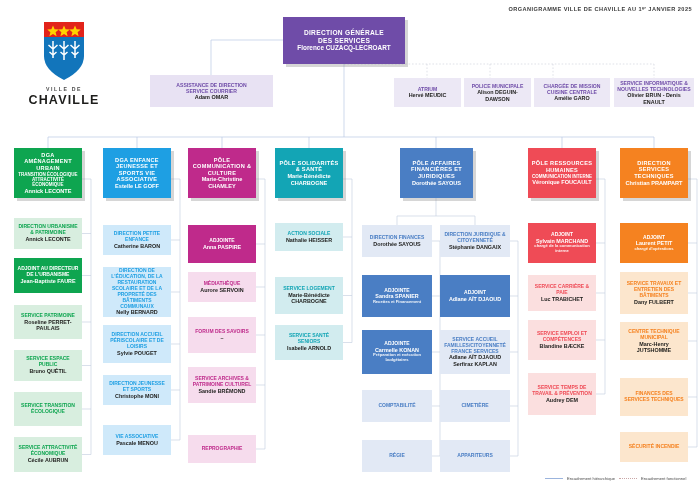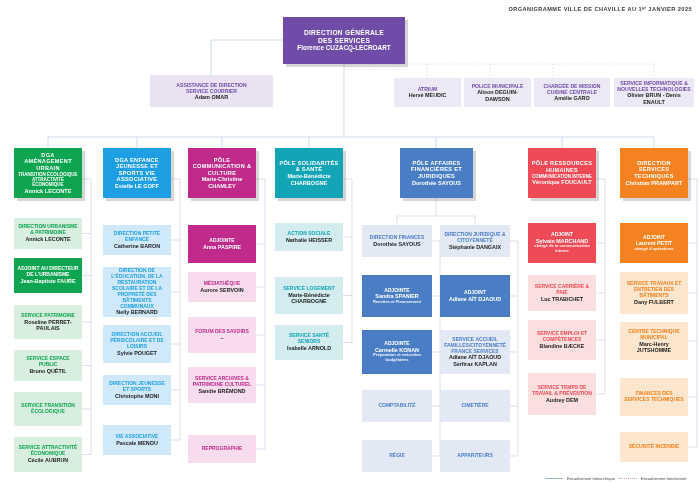--- a/index.html
+++ b/index.html
@@ -161,20 +161,38 @@
         <path d="M688 243 L697 243"></path>
         <path d="M688 293 L697 293"></path>
         <path d="M688 341 L697 341"></path>
         <path d="M688 397 L697 397"></path>
         <path d="M688 447 L697 447"></path>
       </g>
   </svg>
 
   <div class="hdr">ORGANIGRAMME VILLE DE CHAVILLE AU 1ᵉʳ JANVIER 2025</div>
 
+  <div class="logo">
+    <svg width="72" height="66" viewBox="0 0 72 66">
+      <path d="M16 4 H56 V38 Q56 52 36 62 Q16 52 16 38 Z" fill="#1275bb"></path>
+      <path d="M16 4 H56 V19 H16 Z" fill="#e2231a"></path>
+      <g fill="#ffd200">
+        <polygon points="25,7.5 26.6,11.3 30.7,11.6 27.6,14.3 28.6,18.3 25,16.1 21.4,18.3 22.4,14.3 19.3,11.6 23.4,11.3"></polygon>
+        <polygon points="36,7.5 37.6,11.3 41.7,11.6 38.6,14.3 39.6,18.3 36,16.1 32.4,18.3 33.4,14.3 30.3,11.6 34.4,11.3"></polygon>
+        <polygon points="47,7.5 48.6,11.3 52.7,11.6 49.6,14.3 50.6,18.3 47,16.1 43.4,18.3 44.4,14.3 41.3,11.6 45.4,11.3"></polygon>
+      </g>
+      <g stroke="#ffffff" stroke-width="1.5" fill="none">
+        <path d="M25 23 L25 40 M20.5 27 L25 31 L29.5 27 M21.5 34 L25 37 L28.5 34"></path>
+        <path d="M36 23 L36 42 M31.5 27 L36 31 L40.5 27 M32.5 34 L36 37 L39.5 34"></path>
+        <path d="M47 23 L47 40 M42.5 27 L47 31 L51.5 27 M43.5 34 L47 37 L50.5 34"></path>
+      </g>
+    </svg>
+    <div class="l1">VILLE DE</div>
+    <div class="l2">CHAVILLE</div>
+  </div>
 
   <div class="box dgs shadow">
     <span class="t ttl">DIRECTION GÉNÉRALE</span>
     <span class="t ttl">DES SERVICES</span>
     <span class="t nm">Florence CUZACQ-LECROART</span>
   </div>
 
   <div class="box assist">
     <span class="t sub">ASSISTANCE DE DIRECTION</span>
     <span class="t sub">SERVICE COURRIER</span>

